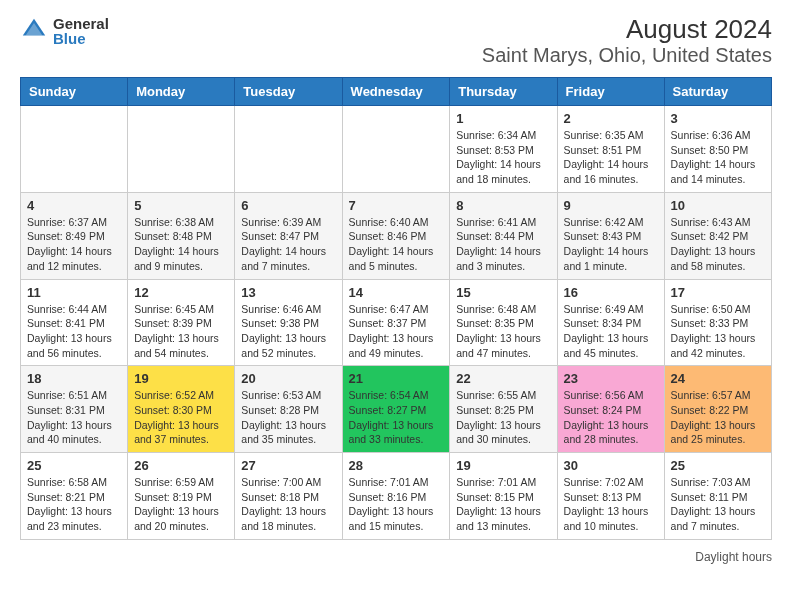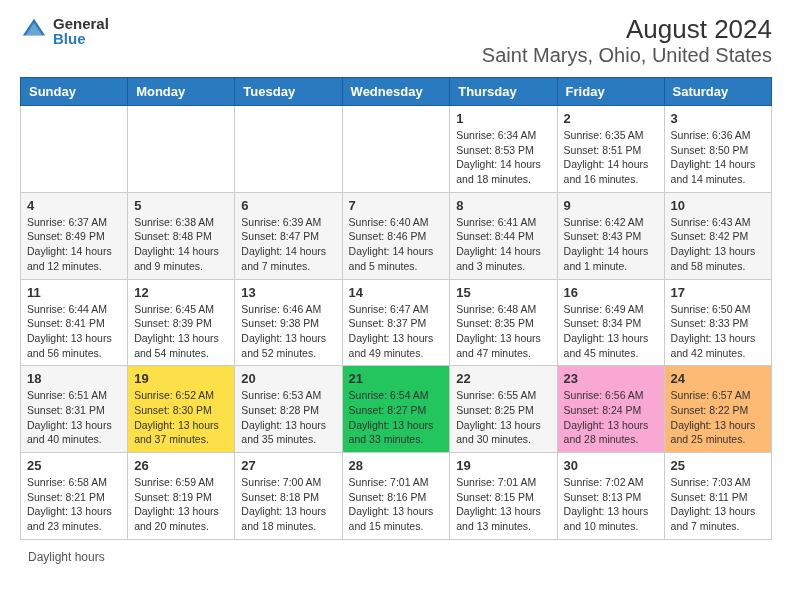--- a/index.html
+++ b/index.html
@@ -91,21 +91,21 @@
       color: #333;
       line-height: 1.4;
     }
     .empty {
       background: #fff !important;
     }
     .footer {
       margin-top: 10px;
       font-size: 12px;
       color: #555;
-      text-align: left;
+      text-align: right;
       margin-left: 8px;
     }
     .footer-text {
       font-size: 12px;
       color: #555;
     }
   </style>
 </head>
 <body>
 

